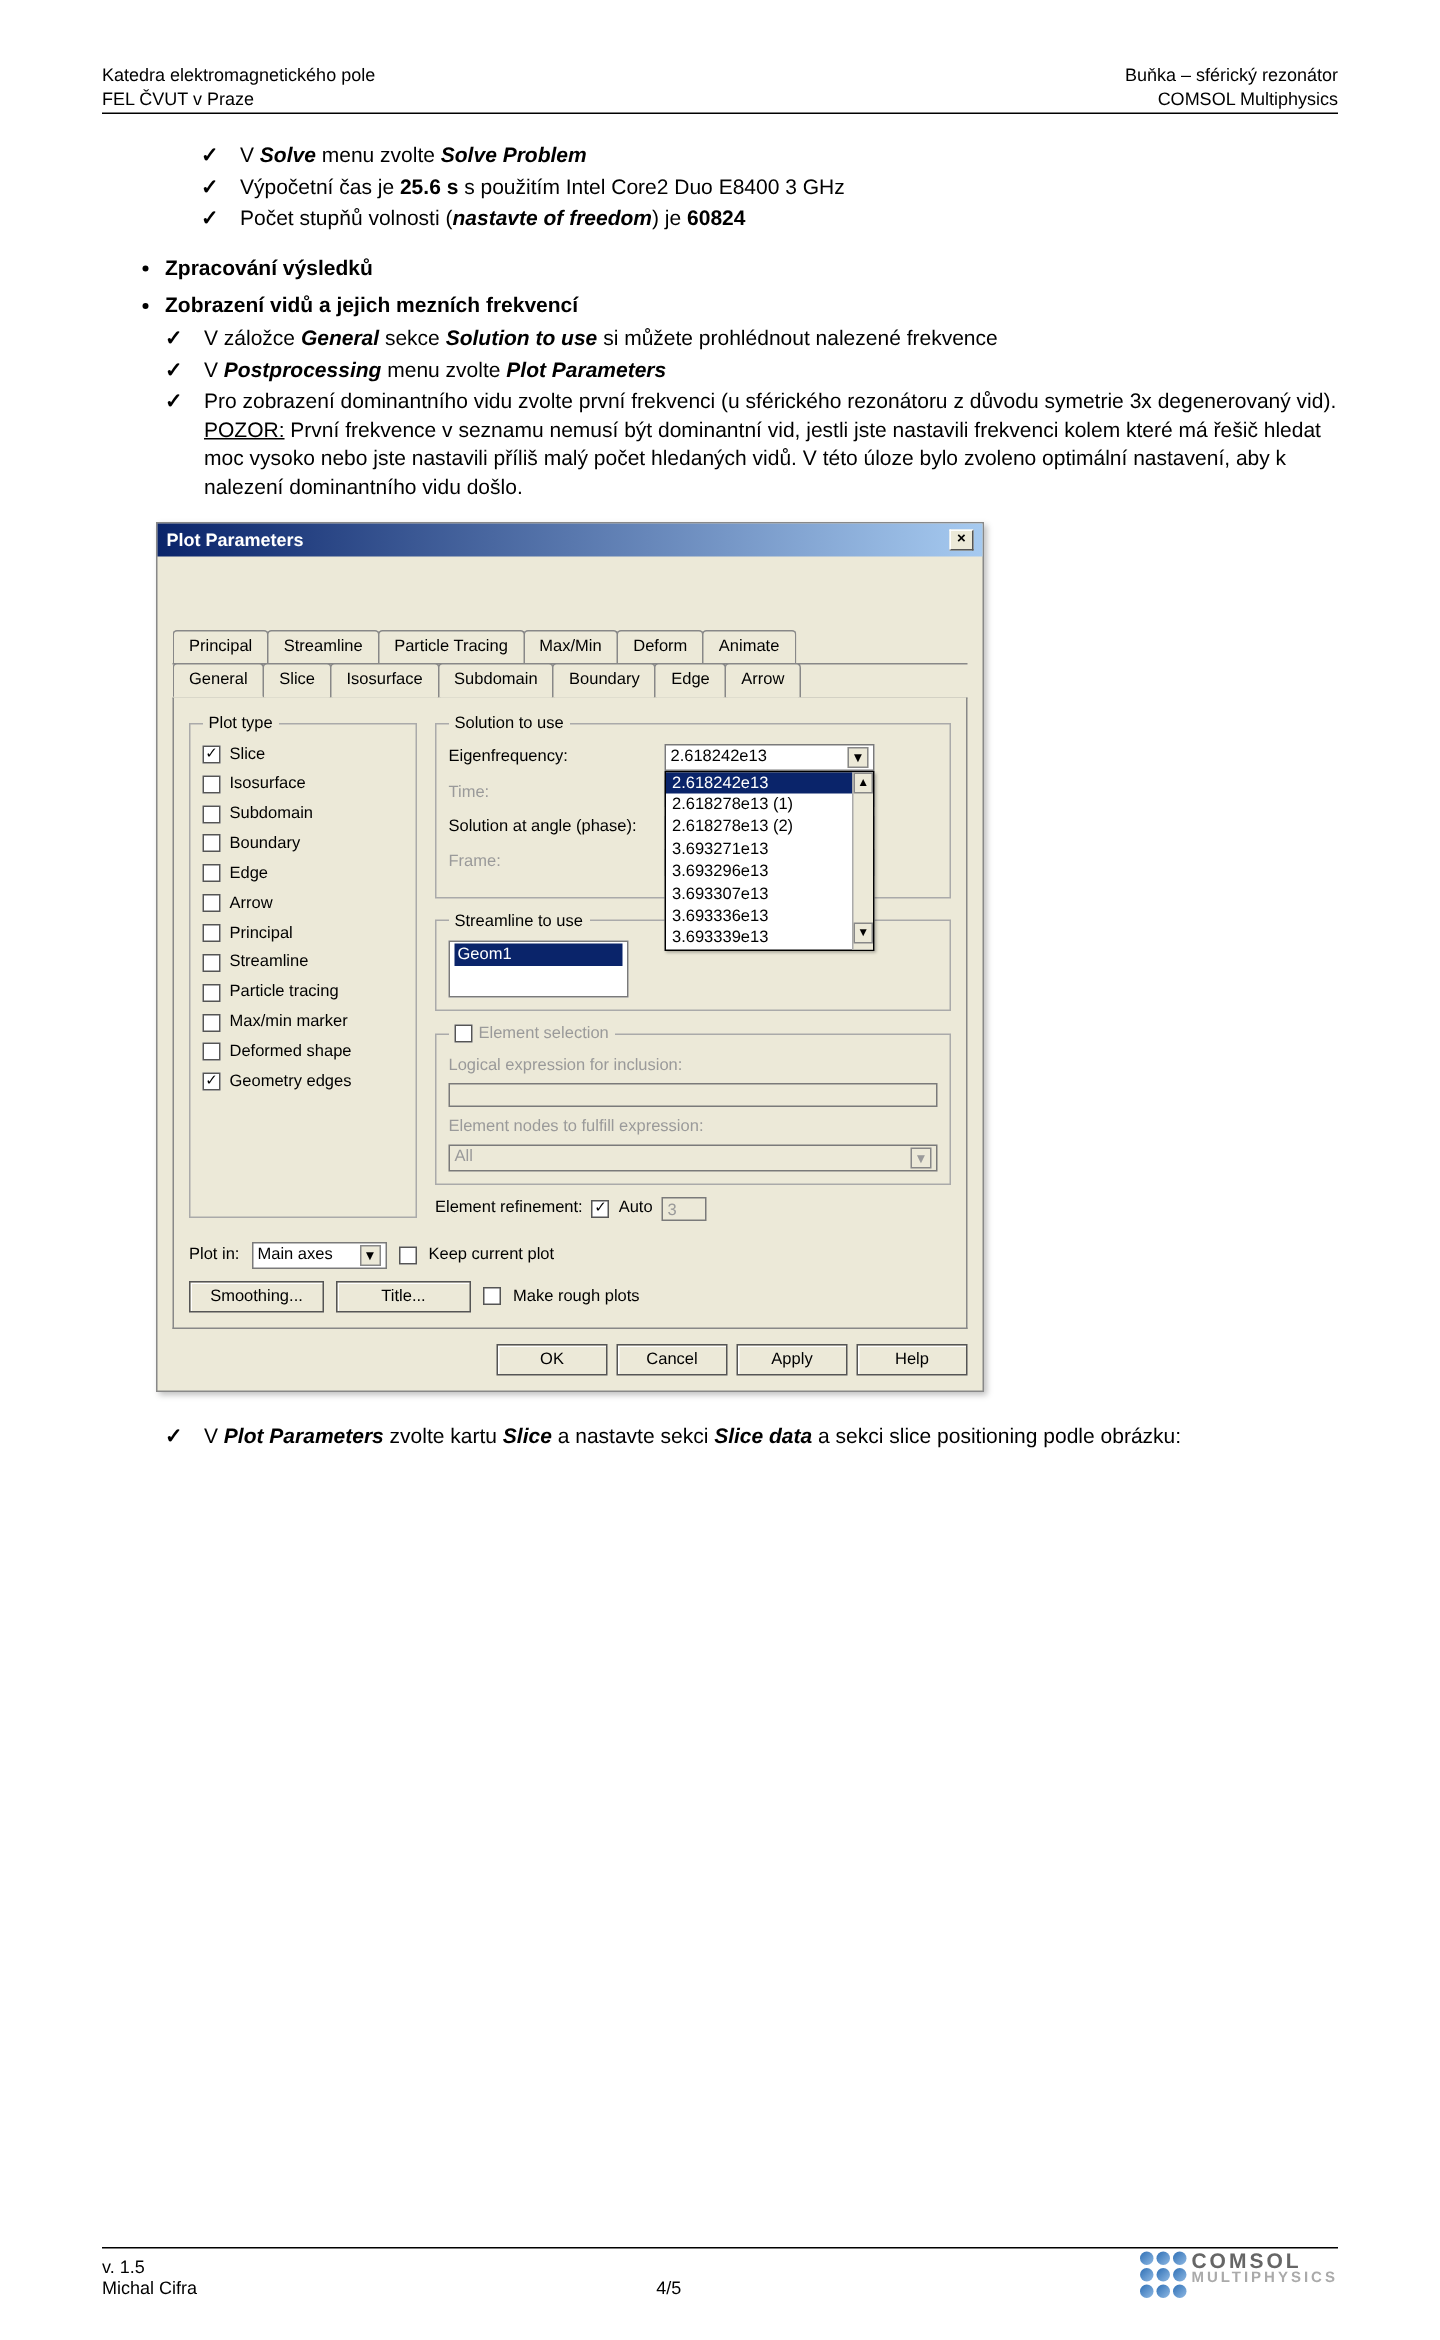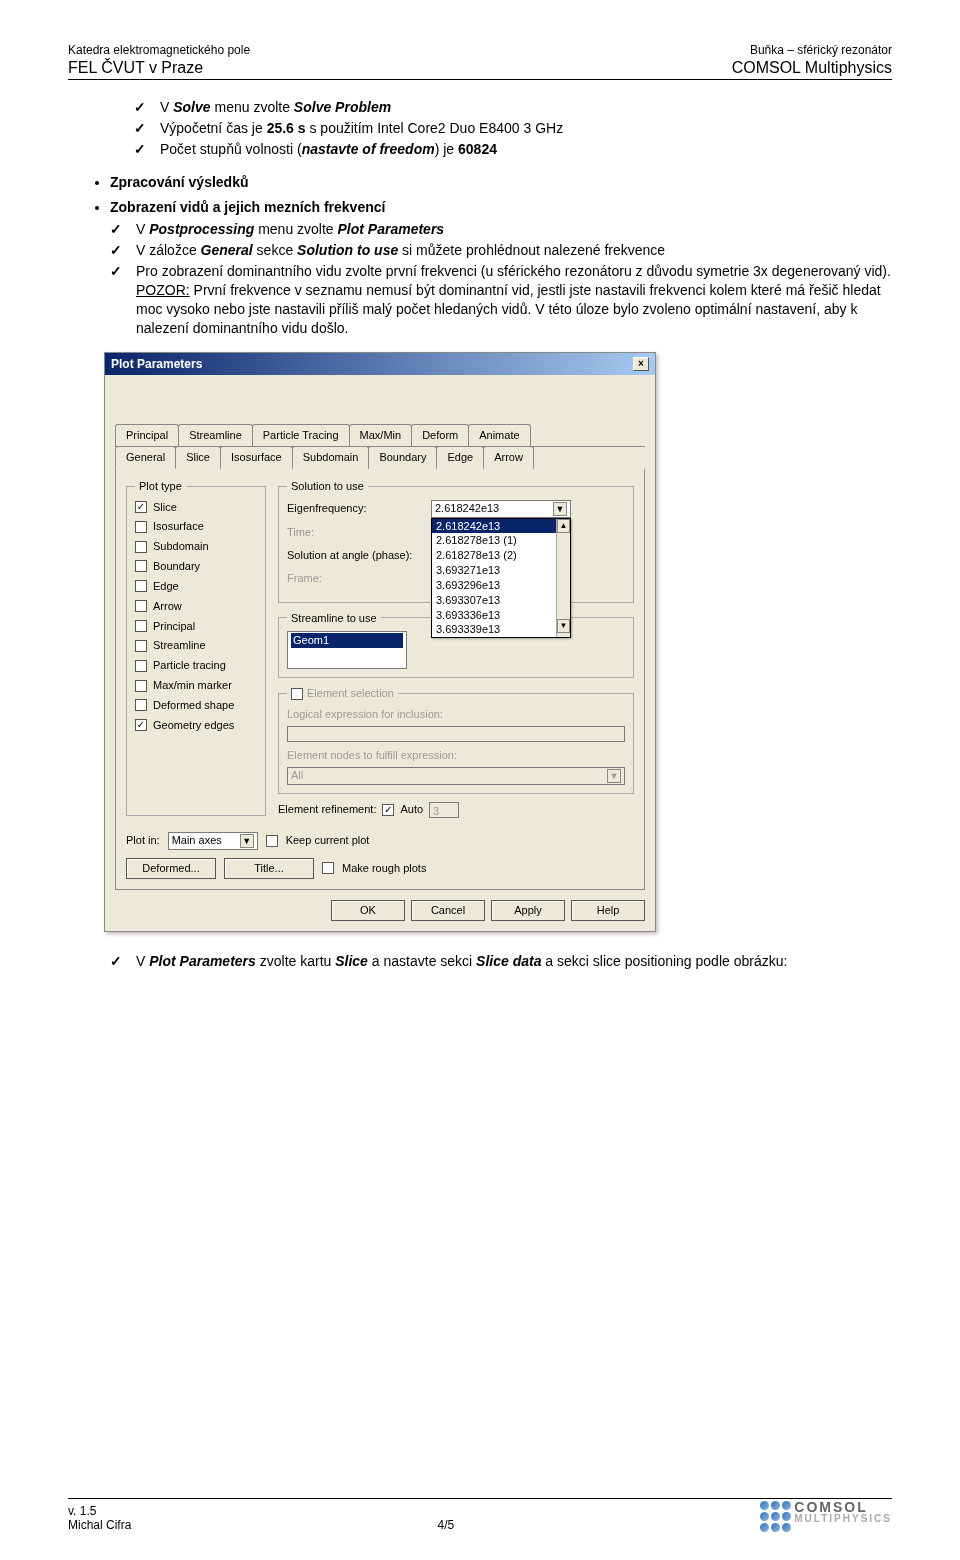--- a/index.html
+++ b/index.html
@@ -19,21 +19,21 @@
   }
   .header {
     display: flex;
     justify-content: space-between;
     font-size: 12px;
     margin-bottom: 2px;
   }
   .header-line2 {
     display: flex;
     justify-content: space-between;
-    font-size: 16px;
+    font-size: 12px;
     margin-bottom: 0;
   }
   hr.top {
     border: none;
     border-top: 1px solid #000;
     margin: 2px 0 18px 0;
   }
   .content {
     margin-left: 66px;
   }
@@ -278,24 +278,24 @@
       </li>
     </ul>
   </div>
 
   <ul class="dotlist" style="margin-left:24px;">
     <li><span class="bold">Zpracování výsledků</span></li>
     <li>
       <span class="bold">Zobrazení vidů a jejich mezních frekvencí</span>
       <ul class="bul" style="margin-top:4px;">
         <li>
-          <span>V </span><span class="bi">Postprocessing</span><span> menu zvolte </span><span class="bi">Plot Parameters</span>
+          <span>V záložce </span><span class="bi">General</span><span> sekce </span><span class="bi">Solution to use</span><span> si můžete prohlédnout nalezené frekvence</span>
         </li>
         <li>
-          <span>V záložce </span><span class="bi">General</span><span> sekce </span><span class="bi">Solution to use</span><span> si můžete prohlédnout nalezené frekvence</span>
+          <span>V </span><span class="bi">Postprocessing</span><span> menu zvolte </span><span class="bi">Plot Parameters</span>
         </li>
         <li>
           <span>Pro zobrazení dominantního vidu zvolte první frekvenci (u sférického rezonátoru z důvodu symetrie 3x degenerovaný vid). </span><span class="under">POZOR:</span><span> První frekvence v seznamu nemusí být dominantní vid, jestli jste nastavili frekvenci kolem které má řešič hledat moc vysoko nebo jste nastavili příliš malý počet hledaných vidů. V této úloze bylo zvoleno optimální nastavení, aby k nalezení dominantního vidu došlo.</span>
         </li>
       </ul>
 
       
       <div class="dialog">
         <div class="titlebar">
           <span>Plot Parameters</span>
@@ -314,21 +314,21 @@
             <div class="tab active">General</div>
             <div class="tab">Slice</div>
             <div class="tab">Isosurface</div>
             <div class="tab">Subdomain</div>
             <div class="tab">Boundary</div>
             <div class="tab">Edge</div>
             <div class="tab">Arrow</div>
           </div>
           <div class="tab-content">
             <div class="panel-row">
-              <fieldset style="width:140px;">
+              <fieldset style="width:152px;">
                 <legend>Plot type</legend>
                 <div class="chk">
                     <span class="box">✓</span>
                     <span>Slice</span>
                   </div>
                 <div class="chk">
                     <span class="box"></span>
                     <span>Isosurface</span>
                   </div>
                 <div class="chk">
@@ -448,21 +448,21 @@
             <div class="bottom-row">
               <span>Plot in:</span>
               <div class="combo" style="width:90px;">
                   <span>Main axes</span>
                   <span class="arrow">▼</span>
                 </div>
               <span class="box"></span>
               <span>Keep current plot</span>
             </div>
             <div class="bottom-row">
-              <div class="wbtn" style="width:90px;">Deformed...</div>
+              <div class="wbtn" style="width:90px;">Smoothing...</div>
               <div class="wbtn" style="width:90px;">Title...</div>
               <span class="box"></span>
               <span>Make rough plots</span>
             </div>
           </div>
 
           <div class="btnrow">
             <div class="wbtn">OK</div>
             <div class="wbtn">Cancel</div>
             <div class="wbtn">Apply</div>

